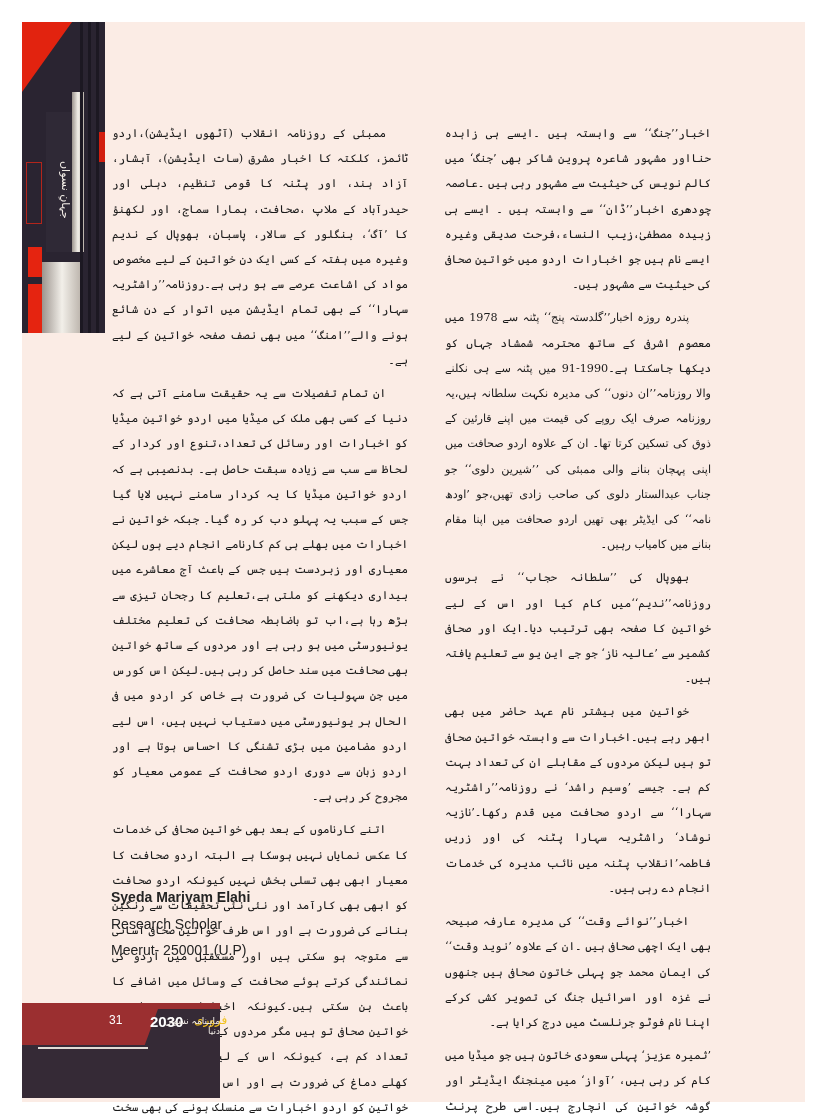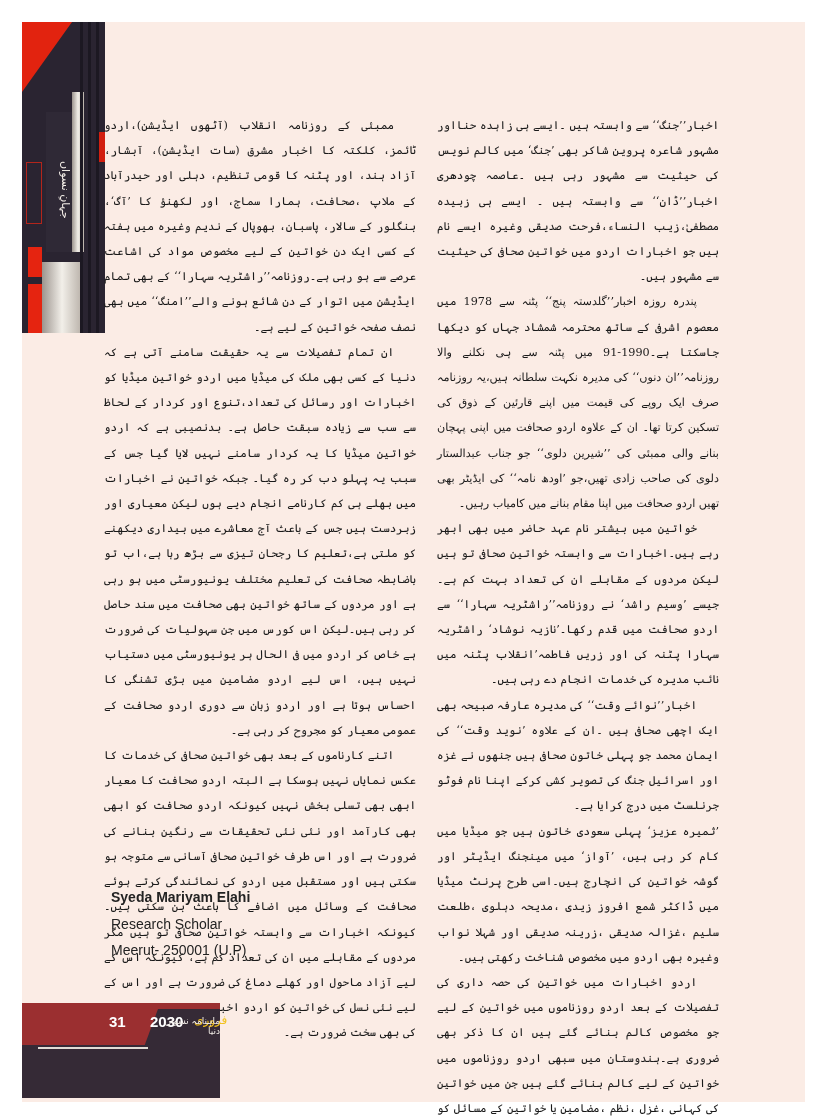--- a/index.html
+++ b/index.html
@@ -20,38 +20,38 @@
                   background:linear-gradient(90deg,#9c948e,#f2efe9,#b9b1a9); }
   .side-graphic .dark-panel { position:absolute; left:40px; top:90px; width:43px; height:200px; background:#2f2936; }
   .side-graphic .red-right { position:absolute; right:0; width:8px; background:#d21f10; }
   .side-label { position:absolute; left:42px; top:150px; width:30px; height:80px;
                 writing-mode:vertical-rl; color:#f3ede7; font-size:11px; text-align:center;
                 font-family:"DejaVu Sans", sans-serif; }
 
   
   .col { position:absolute; direction:rtl; text-align:justify; color:#1a1a1a;
          font-family:"DejaVu Serif", serif; font-size:11.2px; line-height:25.2px; }
-  .col p { margin:0; text-indent:0; }
+  .col p { margin:8px; text-indent:0; }
   .col p.indent { text-indent:22px; }
   .col-right { left:437px; top:113px; width:282px; }
   .col-left  { left:104px; top:113px; width:312px; }
 
   
   .sig { position:absolute; left:111px; top:884px; direction:ltr;
          font-family:"Liberation Sans", sans-serif; font-size:14px; color:#222; line-height:26.5px; }
   .sig .name { font-weight:bold;text-align:center; }
 
   
   .footer { position:absolute; left:22px; top:1003px; width:198px; height:95px; background:#352a36; }
   .footer .red { position:absolute; left:0; top:0; width:198px; height:42px; background:#9b2f30; }
   .footer .slant { position:absolute; left:122px; top:6px; width:76px; height:38px; background:#352a36;
                    clip-path:polygon(14px 0,76px 0,76px 100%,0 100%); }
   .footer .white-line { position:absolute; left:16px; top:44px; width:110px; height:2px; background:#e2dcd6; }
-  .footer .page-num { position:absolute; left:87px; top:10px; color:#fff; font-weight:bold;
-                   font-family:"Liberation Sans", sans-serif; font-size:15px; }
+  .footer .page-num { position:absolute; left:87px; top:10px; color:#fff; font-weight:normal;
+                   font-family:"Liberation Sans", sans-serif; font-size:12px; }
   .footer .year { position:absolute; left:128px; top:10px; color:#fff; font-weight:bold;
                    font-family:"Liberation Sans", sans-serif; font-size:15px; }
   .footer .month { position:absolute; left:172px; top:10px; color:#f2c21b; font-size:12px; direction:rtl;
                    font-family:"DejaVu Serif", serif; }
 </style>
 </head>
 <body>
 
 <div class="page"></div>
 
@@ -66,20 +66,21 @@
   <div class="red-right" style="top:110px;height:30px;"></div>
   <div class="stripe" style="left:58px;"></div>
   <div class="stripe" style="left:66px;"></div>
   <div class="stripe" style="left:74px;"></div>
 </div>
 <div class="side-label">جہانِ نسواں</div>
 
 <div class="col col-right">
   <p>اخبار’’جنگ‘‘ سے وابستہ ہیں ۔ایسے ہی زاہدہ حنااور مشہور شاعرہ پروین شاکر بھی ’جنگ‘ میں کالم نویس کی حیثیت سے مشہور رہی ہیں ۔عاصمہ چودھری اخبار’’ڈان‘‘ سے وابستہ ہیں ۔ ایسے ہی زبیدہ مصطفیٰ،زیب النساء،فرحت صدیقی وغیرہ ایسے نام ہیں جو اخبارات اردو میں خواتین صحافی کی حیثیت سے مشہور ہیں۔</p>
   <p class="indent">پندرہ روزہ اخبار’’گلدستہ پنج‘‘ پٹنہ سے 1978 میں معصوم اشرفی کے ساتھ محترمہ شمشاد جہاں کو دیکھا جاسکتا ہے۔1990-91 میں پٹنہ سے ہی نکلنے والا روزنامہ’’ان دنوں‘‘ کی مدیرہ نکہت سلطانہ ہیں،یہ روزنامہ صرف ایک روپے کی قیمت میں اپنے قارئین کے ذوق کی تسکین کرتا تھا۔ ان کے علاوہ اردو صحافت میں اپنی پہچان بنانے والی ممبئی کی ’’شیرین دلوی‘‘ جو جناب عبدالستار دلوی کی صاحب زادی تھیں،جو ’اودھ نامہ‘‘ کی ایڈیٹر بھی تھیں اردو صحافت میں اپنا مقام بنانے میں کامیاب رہیں۔</p>
+  <p class="indent">بھوپال کی ’’سلطانہ حجاب‘‘ نے برسوں روزنامہ’’ندیم‘‘میں کام کیا اور اس کے لیے خواتین کا صفحہ بھی ترتیب دیا۔ایک اور صحافی کشمیر سے ’عالیہ ناز‘ جو جے این یو سے تعلیم یافتہ ہیں۔</p>
   <p class="indent">خواتین میں بیشتر نام عہد حاضر میں بھی ابھر رہے ہیں۔اخبارات سے وابستہ خواتین صحافی تو ہیں لیکن مردوں کے مقابلے ان کی تعداد بہت کم ہے۔ جیسے ’وسیم راشد‘ نے روزنامہ’’راشٹریہ سہارا‘‘ سے اردو صحافت میں قدم رکھا۔’نازیہ نوشاد‘ راشٹریہ سہارا پٹنہ کی اور زریں فاطمہ’انقلاب پٹنہ میں نائب مدیرہ کی خدمات انجام دے رہی ہیں۔</p>
   <p class="indent">اخبار’’نوائے وقت‘‘ کی مدیرہ عارفہ صبیحہ بھی ایک اچھی صحافی ہیں ۔ان کے علاوہ ’نوید وقت‘‘ کی ایمان محمد جو پہلی خاتون صحافی ہیں جنھوں نے غزہ اور اسرائیل جنگ کی تصویر کشی کرکے اپنا نام فوٹو جرنلسٹ میں درج کرایا ہے۔</p>
   <p>’ثمیرہ عزیز‘ پہلی سعودی خاتون ہیں جو میڈیا میں کام کر رہی ہیں، ’آواز‘ میں مینجنگ ایڈیٹر اور گوشہ خواتین کی انچارج ہیں۔اسی طرح پرنٹ میڈیا میں ڈاکٹر شمع افروز زیدی ،مدیحہ دہلوی ،طلعت سلیم ،غزالہ صدیقی ،زرینہ صدیقی اور شہلا نواب وغیرہ بھی اردو میں مخصوص شناخت رکھتی ہیں۔</p>
   <p class="indent">اردو اخبارات میں خواتین کی حصہ داری کی تفصیلات کے بعد اردو روزناموں میں خواتین کے لیے جو مخصوص کالم بنائے گئے ہیں ان کا ذکر بھی ضروری ہے۔ہندوستان میں سبھی اردو روزناموں میں خواتین کے لیے کالم بنائے گئے ہیں جن میں خواتین کی کہانی ،غزل ،نظم ،مضامین یا خواتین کے مسائل کو پیش کیا جاتا ہے۔</p>
 </div>
 
 <div class="col col-left">
   <p class="indent">ممبئی کے روزنامہ انقلاب (آٹھوں ایڈیشن)،اردو ٹائمز، کلکتہ کا اخبار مشرق (سات ایڈیشن)، آبشار، آزاد ہند، اور پٹنہ کا قومی تنظیم، دہلی اور حیدرآباد کے ملاپ ،صحافت، ہمارا سماج، اور لکھنؤ کا ’آگ‘، بنگلور کے سالار، پاسبان، بھوپال کے ندیم وغیرہ میں ہفتہ کے کسی ایک دن خواتین کے لیے مخصوص مواد کی اشاعت عرصے سے ہو رہی ہے۔روزنامہ’’راشٹریہ سہارا‘‘ کے بھی تمام ایڈیشن میں اتوار کے دن شائع ہونے والے’’امنگ‘‘ میں بھی نصف صفحہ خواتین کے لیے ہے۔</p>
   <p class="indent">ان تمام تفصیلات سے یہ حقیقت سامنے آتی ہے کہ دنیا کے کسی بھی ملک کی میڈیا میں اردو خواتین میڈیا کو اخبارات اور رسائل کی تعداد،تنوع اور کردار کے لحاظ سے سب سے زیادہ سبقت حاصل ہے۔ بدنصیبی ہے کہ اردو خواتین میڈیا کا یہ کردار سامنے نہیں لایا گیا جس کے سبب یہ پہلو دب کر رہ گیا۔ جبکہ خواتین نے اخبارات میں بھلے ہی کم کارنامے انجام دیے ہوں لیکن معیاری اور زبردست ہیں جس کے باعث آج معاشرے میں بیداری دیکھنے کو ملتی ہے،تعلیم کا رجحان تیزی سے بڑھ رہا ہے،اب تو باضابطہ صحافت کی تعلیم مختلف یونیورسٹی میں ہو رہی ہے اور مردوں کے ساتھ خواتین بھی صحافت میں سند حاصل کر رہی ہیں۔لیکن اس کورس میں جن سہولیات کی ضرورت ہے خاص کر اردو میں فی الحال ہر یونیورسٹی میں دستیاب نہیں ہیں، اس لیے اردو مضامین میں بڑی تشنگی کا احساس ہوتا ہے اور اردو زبان سے دوری اردو صحافت کے عمومی معیار کو مجروح کر رہی ہے۔</p>
   <p class="indent">اتنے کارناموں کے بعد بھی خواتین صحافی کی خدمات کا عکس نمایاں نہیں ہوسکا ہے البتہ اردو صحافت کا معیار ابھی بھی تسلی بخش نہیں کیونکہ اردو صحافت کو ابھی بھی کارآمد اور نئی نئی تحقیقات سے رنگین بنانے کی ضرورت ہے اور اس طرف خواتین صحافی آسانی سے متوجہ ہو سکتی ہیں اور مستقبل میں اردو کی نمائندگی کرتے ہوئے صحافت کے وسائل میں اضافے کا باعث بن سکتی ہیں۔کیونکہ اخبارات سے وابستہ خواتین صحافی تو ہیں مگر مردوں کے مقابلے میں ان کی تعداد کم ہے، کیونکہ اس کے لیے آزاد ماحول اور کھلے دماغ کی ضرورت ہے اور اس کے لیے نئی نسل کی خواتین کو اردو اخبارات سے منسلک ہونے کی بھی سخت ضرورت ہے۔</p>

